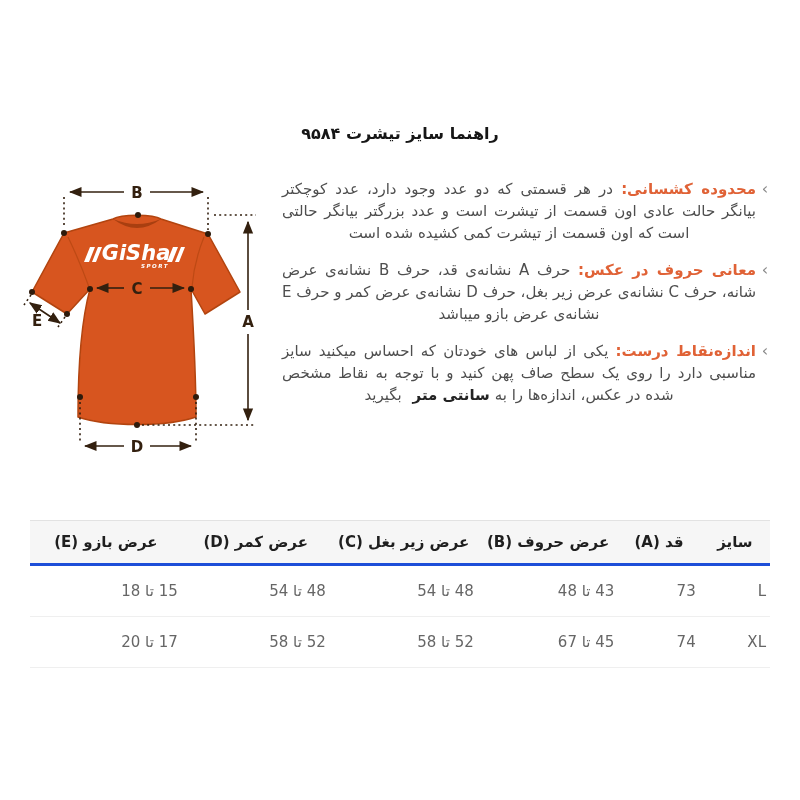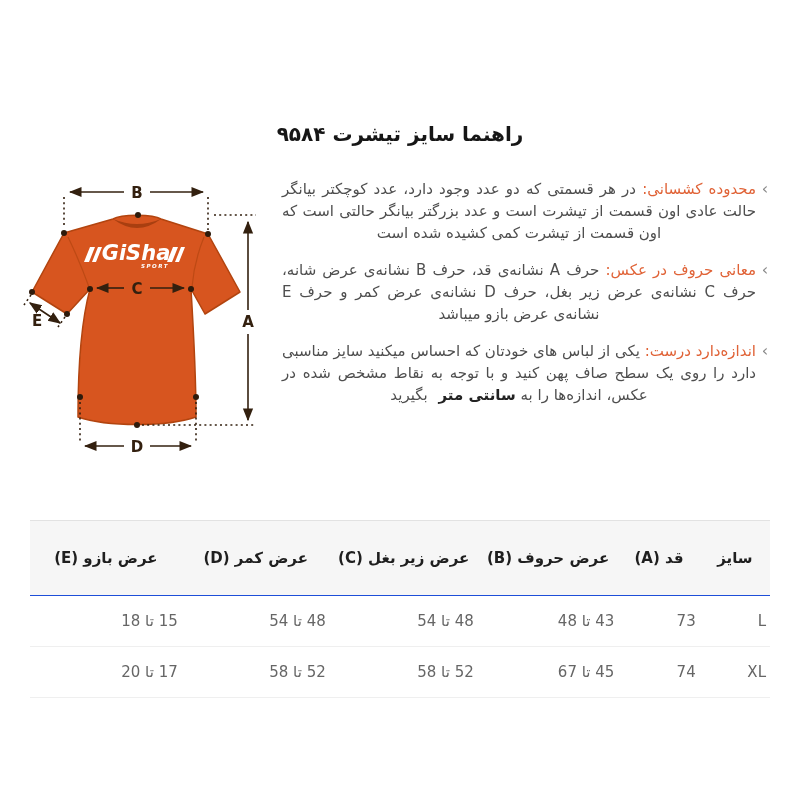--- a/index.html
+++ b/index.html
@@ -2,56 +2,56 @@
 <html lang="fa"><head>
 <meta charset="utf-8">
 <style>
   * { box-sizing: border-box; }
   html,body { margin:0; padding:0; background:#fff; }
   body { font-family:"DejaVu Sans","Liberation Sans",sans-serif; width:800px; height:800px; }
   .page { width:800px; height:800px; overflow:hidden; background:#fff; }
 
   .title {
     margin:0; padding-top:118px; direction:rtl;
-    text-align:center; font-size:20px; font-weight:700; color:#161616; line-height:32px;
+    text-align:center; font-size:16px; font-weight:700; color:#161616; line-height:32px;
   }
 
   .content { display:flex; direction:rtl; padding:0 26px 0 20px; margin-top:26px; column-gap:8px; }
 
   .notes { flex:1; padding-top:2px; }
   .note { display:flex; direction:rtl; margin-bottom:15px; }
   .note .marker {
     width:18px; flex:none; color:#8a8a8a; font-size:16px; line-height:22px;
     text-align:center; padding-top:0;
   }
   .note-body {
     flex:1; font-size:15px; line-height:22px; color:#4e4e4e;
     text-align:justify; text-align-last:center;
   }
-  .note-heading { color:#e06236; font-weight:400; }
+  .note-heading { color:#e06236; font-weight:700; }
   .bold-word { font-weight:700; color:#232323;margin-left:6px; }
 
   .diagram { flex:none; width:254px; margin-top:-6px; }
   .diagram svg { display:block; }
   .lbl { font-size:15px; font-weight:700; fill:#33200f; text-anchor:middle;
          font-family:"DejaVu Sans","Liberation Sans",sans-serif; }
   .logo-text { font-size:21px; font-weight:900; font-style:italic; fill:#ffffff;
          text-anchor:middle; font-family:"DejaVu Sans","Liberation Sans",sans-serif; }
   .logo-sub { font-size:5.5px; font-weight:700; font-style:italic; fill:#ffffff;
          letter-spacing:1.5px; text-anchor:middle;
          font-family:"DejaVu Sans","Liberation Sans",sans-serif; }
   .meas { stroke:#33200f; stroke-width:1.6; fill:none; }
   .dotted { stroke:#33200f; stroke-width:1.6; fill:none; stroke-dasharray:2 3.2; }
   .anchor-dot { fill:#2e1b0c; }
 
   .table-wrap { padding:0 30px; margin-top:50px; }
   table { width:100%; border-collapse:collapse; border-top:1px solid #e2e2e2; direction:rtl; }
   thead tr { background:#f6f6f6; }
-  th { font-size:15px; font-weight:700; color:#1f1f1f; padding:28px 4px;
-       border-bottom:1px solid #1d4ed8; text-align:center; }
+  th { font-size:15px; font-weight:700; color:#1f1f1f; padding:12px 4px;
+       border-bottom:3px solid #1d4ed8; text-align:center; }
   td { font-size:15px; color:#666; text-align:right; padding:16px 4px;
        border-bottom:1px solid #efefef; }
   col.c-size { width:9.5%; } col.c-a { width:11%; } col.c-b { width:19%; }
   col.c-c { width:20%; } col.c-d { width:20%; } col.c-e { width:20.5%; }
 </style>
 </head>
 <body>
 
 <div class="page">
 
@@ -71,21 +71,21 @@
       <div class="note">
         <span class="marker" dir="ltr">‹</span>
         <div class="note-body">
           <div><span class="note-heading">معانی حروف در عکس:</span> <span>حرف A نشانه‌ی قد، حرف B نشانه‌ی عرض شانه، حرف C نشانه‌ی عرض زیر بغل، حرف D نشانه‌ی عرض کمر و حرف E نشانه‌ی عرض بازو میباشد</span></div>
         </div>
       </div>
 
       <div class="note">
         <span class="marker" dir="ltr">‹</span>
         <div class="note-body">
-          <div><span class="note-heading">اندازه‌دارد درست:</span> <span>یکی از لباس های خودتان که احساس میکنید سایز مناسبی دارد را روی یک سطح صاف پهن کنید و با توجه به نقاط مشخص شده در عکس، اندازه‌ها را به</span> <span class="bold-word">سانتی متر</span> <span>بگیرید</span></div>
+          <div><span class="note-heading">اندازه‌نقاط درست:</span> <span>یکی از لباس های خودتان که احساس میکنید سایز مناسبی دارد را روی یک سطح صاف پهن کنید و با توجه به نقاط مشخص شده در عکس، اندازه‌ها را به</span> <span class="bold-word">سانتی متر</span> <span>بگیرید</span></div>
         </div>
       </div>
 
     </div>
 
     <div class="diagram">
       <svg width="254" height="300" viewBox="0 0 254 300" xmlns="http://www.w3.org/2000/svg">
         <defs>
           <marker id="ah" markerWidth="8" markerHeight="8" viewBox="0 0 10 10" refX="9" refY="5" orient="auto-start-reverse">
             <path d="M0,1 L10,5 L0,9 Z" fill="#33200f"></path>

